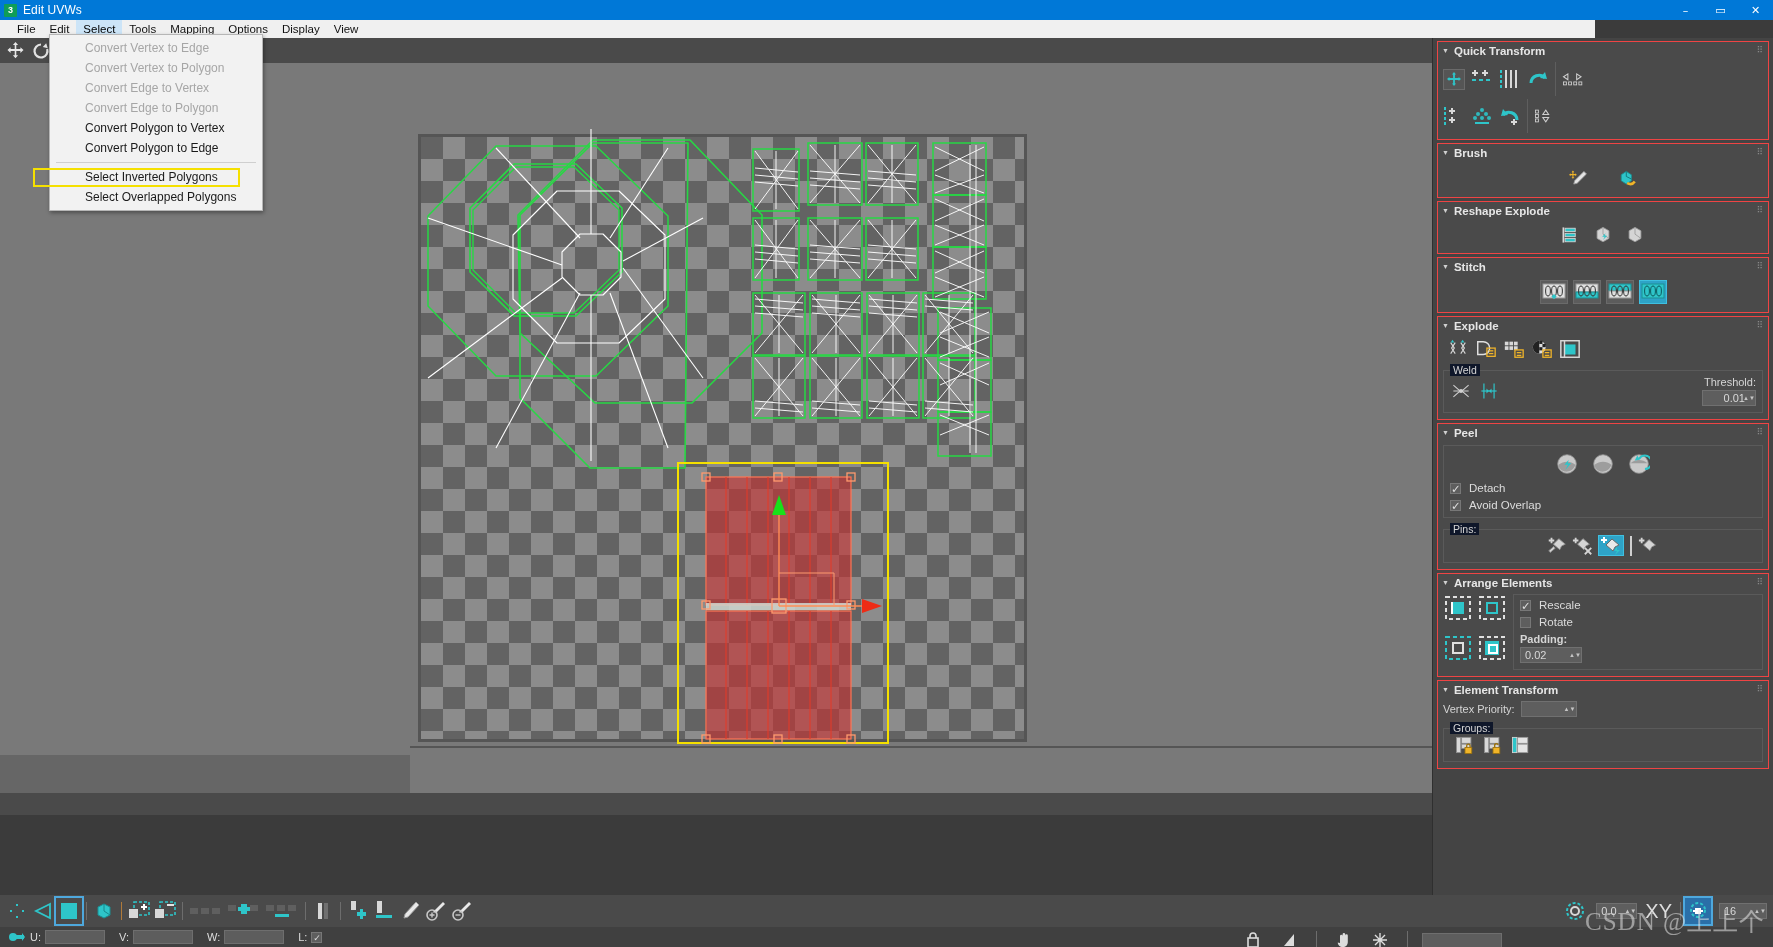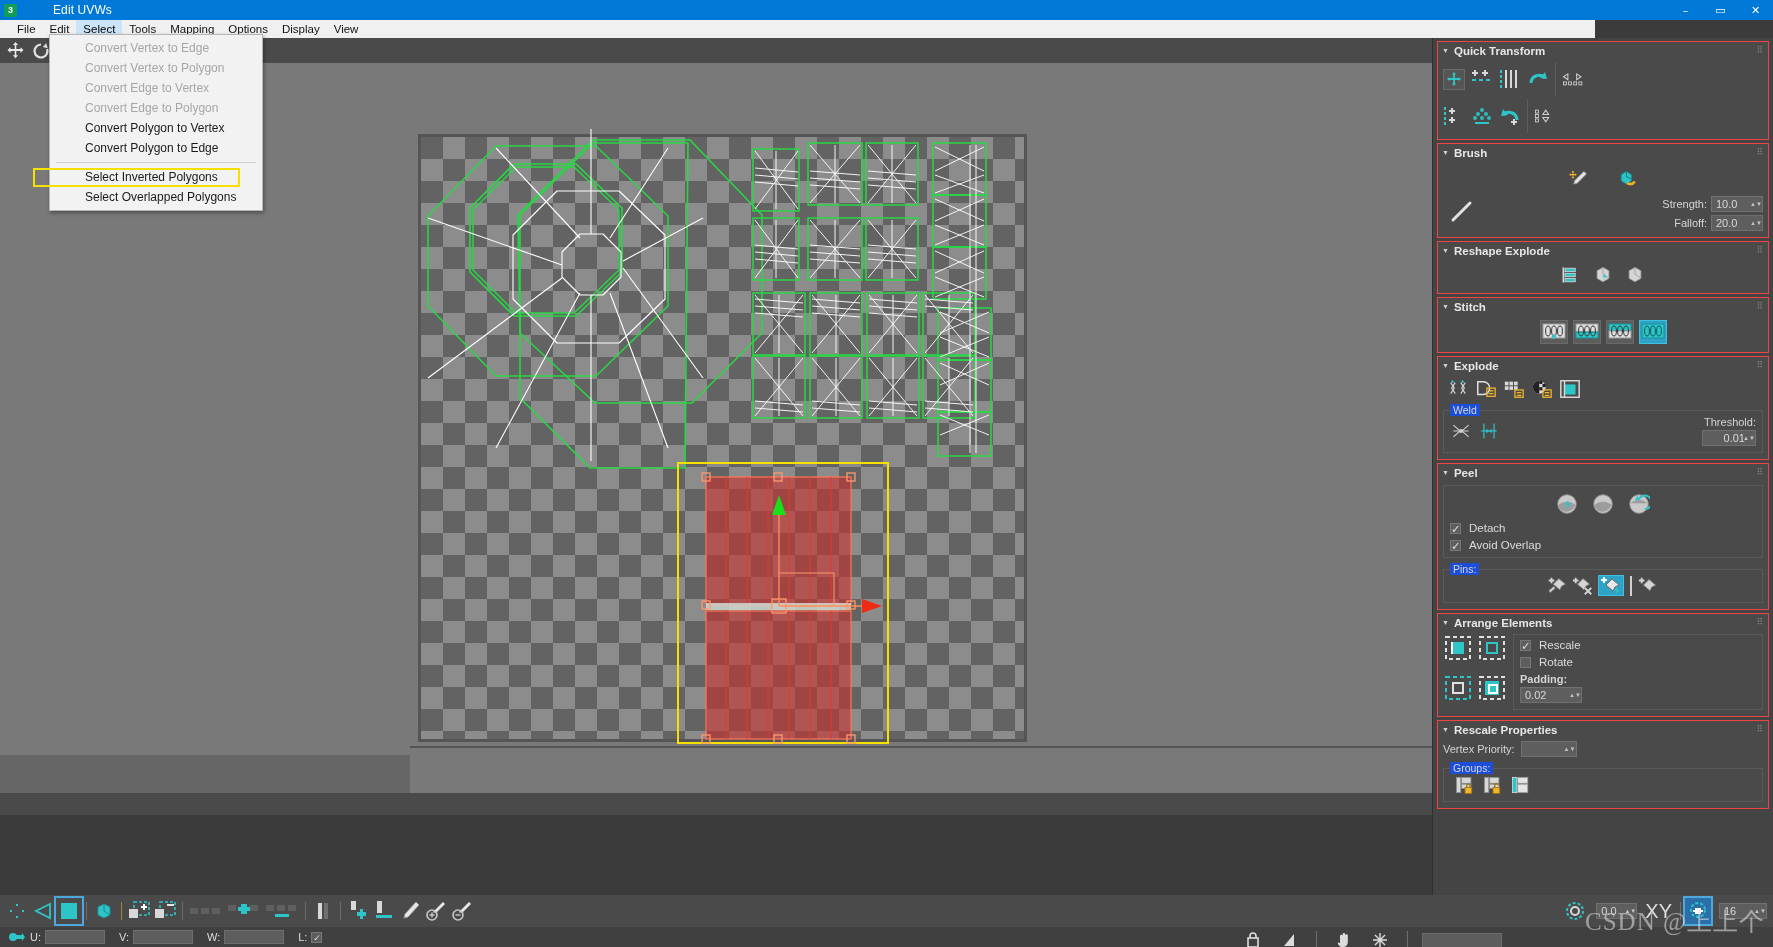--- a/index.html
+++ b/index.html
@@ -14,21 +14,21 @@
   
   .titlebar {
     position:absolute; left:0; top:0; width:1773px; height:20px;
     background:#0078d7; display:flex; align-items:center;
   }
   .title-ico {
     width:13px; height:13px; margin-left:4px; margin-right:6px;
     background:#0f9d58; color:#fff; font-size:9px; line-height:13px;
     text-align:center; border-radius:1px; font-weight:bold;
   }
-  .title-text { color:#fff; font-size:12px; letter-spacing:.1px;margin-left:30px; }
+  .title-text { color:#fff; font-size:12px; letter-spacing:.1px; }
   .win-btns { margin-left:auto; display:flex; height:20px; }
   .win-btn {
     width:35px; height:20px; display:flex; align-items:center; justify-content:center;
     color:#fff; font-size:11px; font-family:"DejaVu Sans", sans-serif;
   }
 
   
   .menubar {
     position:absolute; left:0; top:20px; width:1595px; height:18px;
     background:#f0f0f0; display:flex; align-items:center; padding-left:10px;
@@ -159,21 +159,21 @@
   .spin {
     display:flex; align-items:center; width:52px; height:16px;
     background:#5e5e5e; border:1px solid #707070;
   }
   .spin .val { color:#d8d8d8; font-size:11px; padding-left:4px; flex:1; }
   .spin .ud { display:flex; flex-direction:column; width:10px; align-items:center;
               color:#c5c5c5; font-size:6px; line-height:6px; padding-right:2px; }
 
   .grpbox { border:1px solid #5a5a5a; padding:5px 6px 6px 6px; margin-top:4px; position:relative; }
   .grpbox > .legend {
-    position:absolute; left:6px; top:-7px; background:#1d4ed8; padding:0 3px;
+    position:absolute; left:6px; top:-7px; background:#0f172a; padding:0 3px;
     color:#d5d5d5; font-size:10.5px;
   }
   .chk { display:flex; align-items:center; margin-top:5px; }
   .chkbox {
     width:11px; height:11px; background:#5e5e5e; border:1px solid #777;
     margin-right:8px; color:#ddd; font-size:9px; line-height:10px; text-align:center;
   }
   .chk span { color:#dcdcdc; font-size:11.5px; }
 
   .tinylabel { color:#d5d5d5; font-size:11px; }
@@ -625,43 +625,20 @@
             </svg>
           </div>
           <div class="mbtn flat">
             <svg width="26" height="24" viewBox="0 0 26 24">
               <path d="M5 7l6-4 6 4v7l-6 4-6-4z" fill="#2ec5c9" stroke="#1a8f93"></path>
               <path d="M11 3v6l6 3" stroke="#0f6e71" fill="none"></path>
               <path d="M12 17c4 2 7 1 9-2" stroke="#f0b429" stroke-width="3" fill="none"></path>
             </svg>
           </div>
         </div>
-        <div style="display:flex; align-items:flex-end;">
-          <div class="mbtn flat" style="width:40px;height:40px;">
-            <svg width="26" height="26" viewBox="0 0 26 26">
-                <path d="M3 22L20 5" stroke="#e2e2e2" stroke-width="3" stroke-linecap="round"></path>
-              </svg>
-          </div>
-          <div style="flex:1;">
-            <div class="spin-row">
-              <span class="spin-lbl">Strength:</span>
-              <div class="spin">
-                <span class="val">10.0</span>
-                <span class="ud">▲▼</span>
-              </div>
-            </div>
-            <div class="spin-row">
-              <span class="spin-lbl">Falloff:</span>
-              <div class="spin">
-                <span class="val">20.0</span>
-                <span class="ud">▲▼</span>
-              </div>
-            </div>
-          </div>
-        </div>
       </div>
     </div>
 
     <div class="rollout">
       <div class="roll-head">
         <span class="roll-tri">▼</span>
         <span class="roll-title">Reshape Explode</span>
         <span class="roll-grip">⠿</span>
       </div>
       <div class="roll-body">
@@ -990,21 +967,21 @@
               <span class="ud">▲▼</span>
             </div>
           </div>
         </div>
       </div>
     </div>
 
     <div class="rollout">
       <div class="roll-head">
         <span class="roll-tri">▼</span>
-        <span class="roll-title">Rescale Properties</span>
+        <span class="roll-title">Element Transform</span>
         <span class="roll-grip">⠿</span>
       </div>
       <div class="roll-body">
         <div style="display:flex; align-items:center;">
           <span class="tinylabel">Vertex Priority:</span>
           <div class="spin" style="margin-left:6px; width:56px;">
             <span class="val"></span>
             <span class="ud">▲▼</span>
           </div>
         </div>

